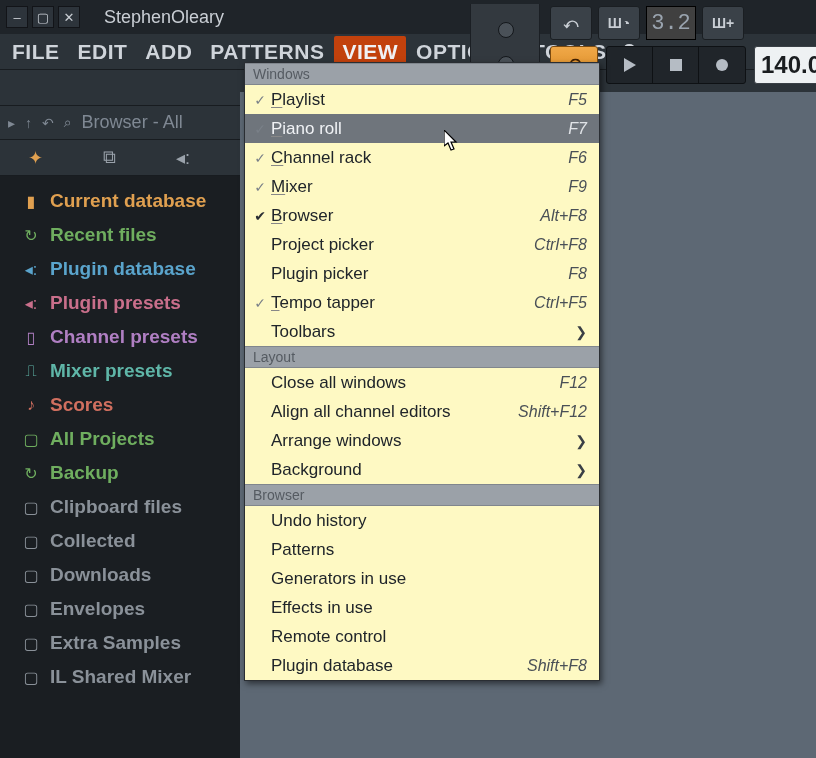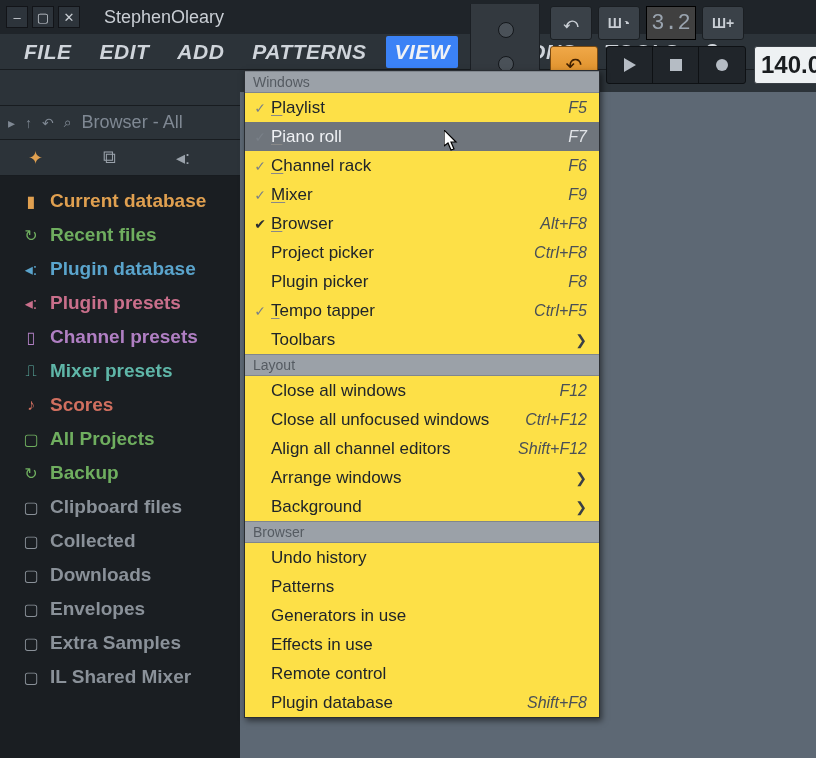--- a/index.html
+++ b/index.html
@@ -33,35 +33,34 @@
     margin-left: 20px;
     color: #c9ced4;
     font-size: 18px;
   }
   
   .menubar {
     background: #2c3339;
     height: 36px;
     display: flex;
     align-items: center;
-    gap: 12px;
-    padding: 0 16px;
+    gap: 2px;
+    padding: 0 4px;
     border-bottom: 1px solid #181c20;
-    font-style: italic;
   }
   .menu-item {
     font-family: "Arial Narrow", Arial, sans-serif;
     font-weight: bold;
     font-size: 21px;
     color: #cfd4da;
     padding: 4px 8px;
     letter-spacing: 0.5px;
   }
   .menu-item.active {
-    background: #3b82f6;
+    background: #c2410c;
     color: #f0f2f5;
     border-radius: 2px;
   }
   .menu-q { font-size: 22px; font-weight: bold; padding: 4px 6px; color:#cfd4da;}
   
   .topright {
     position: absolute;
     top: 4px; left: 550px;
     display: flex;
     gap: 6px;
@@ -187,23 +186,23 @@
   
   .workspace{
     position:absolute;
     left:240px; top:92px; right:0; bottom:0;
     background:#5d6874;
   }
   
   .dropdown {
     position:absolute;
     left:244px;
-    top:70px;
+    top:62px;
     width:356px;
-    background:#fde047;
+    background:#fef9c3;
     border:1px solid #2a2e33;
     box-shadow:2px 3px 6px rgba(0,0,0,0.5);
     color:#2a2e33;
     font-size:17px;
   }
   .dd-section{
     background:#9ba1a8;
     color:#555b62;
     font-size:14px;
     padding:2px 8px;
@@ -428,25 +427,20 @@
       <span class="dd-arrow">❯</span>
     </div>
     <div class="dd-section">Layout</div>
     <div class="dd-row">
       <span class="dd-check"></span>
       <span class="dd-label">Close all windows</span>
       <span class="dd-short">F12</span>
     </div>
     <div class="dd-row">
       <span class="dd-check"></span>
-      <span class="dd-label">Close all unfocused windows</span>
-      <span class="dd-short">Ctrl+F12</span>
-    </div>
-    <div class="dd-row">
-      <span class="dd-check"></span>
       <span class="dd-label">Align all channel editors</span>
       <span class="dd-short">Shift+F12</span>
     </div>
     <div class="dd-row">
       <span class="dd-check"></span>
       <span class="dd-label">Arrange windows</span>
       <span class="dd-arrow">❯</span>
     </div>
     <div class="dd-row">
       <span class="dd-check"></span>

